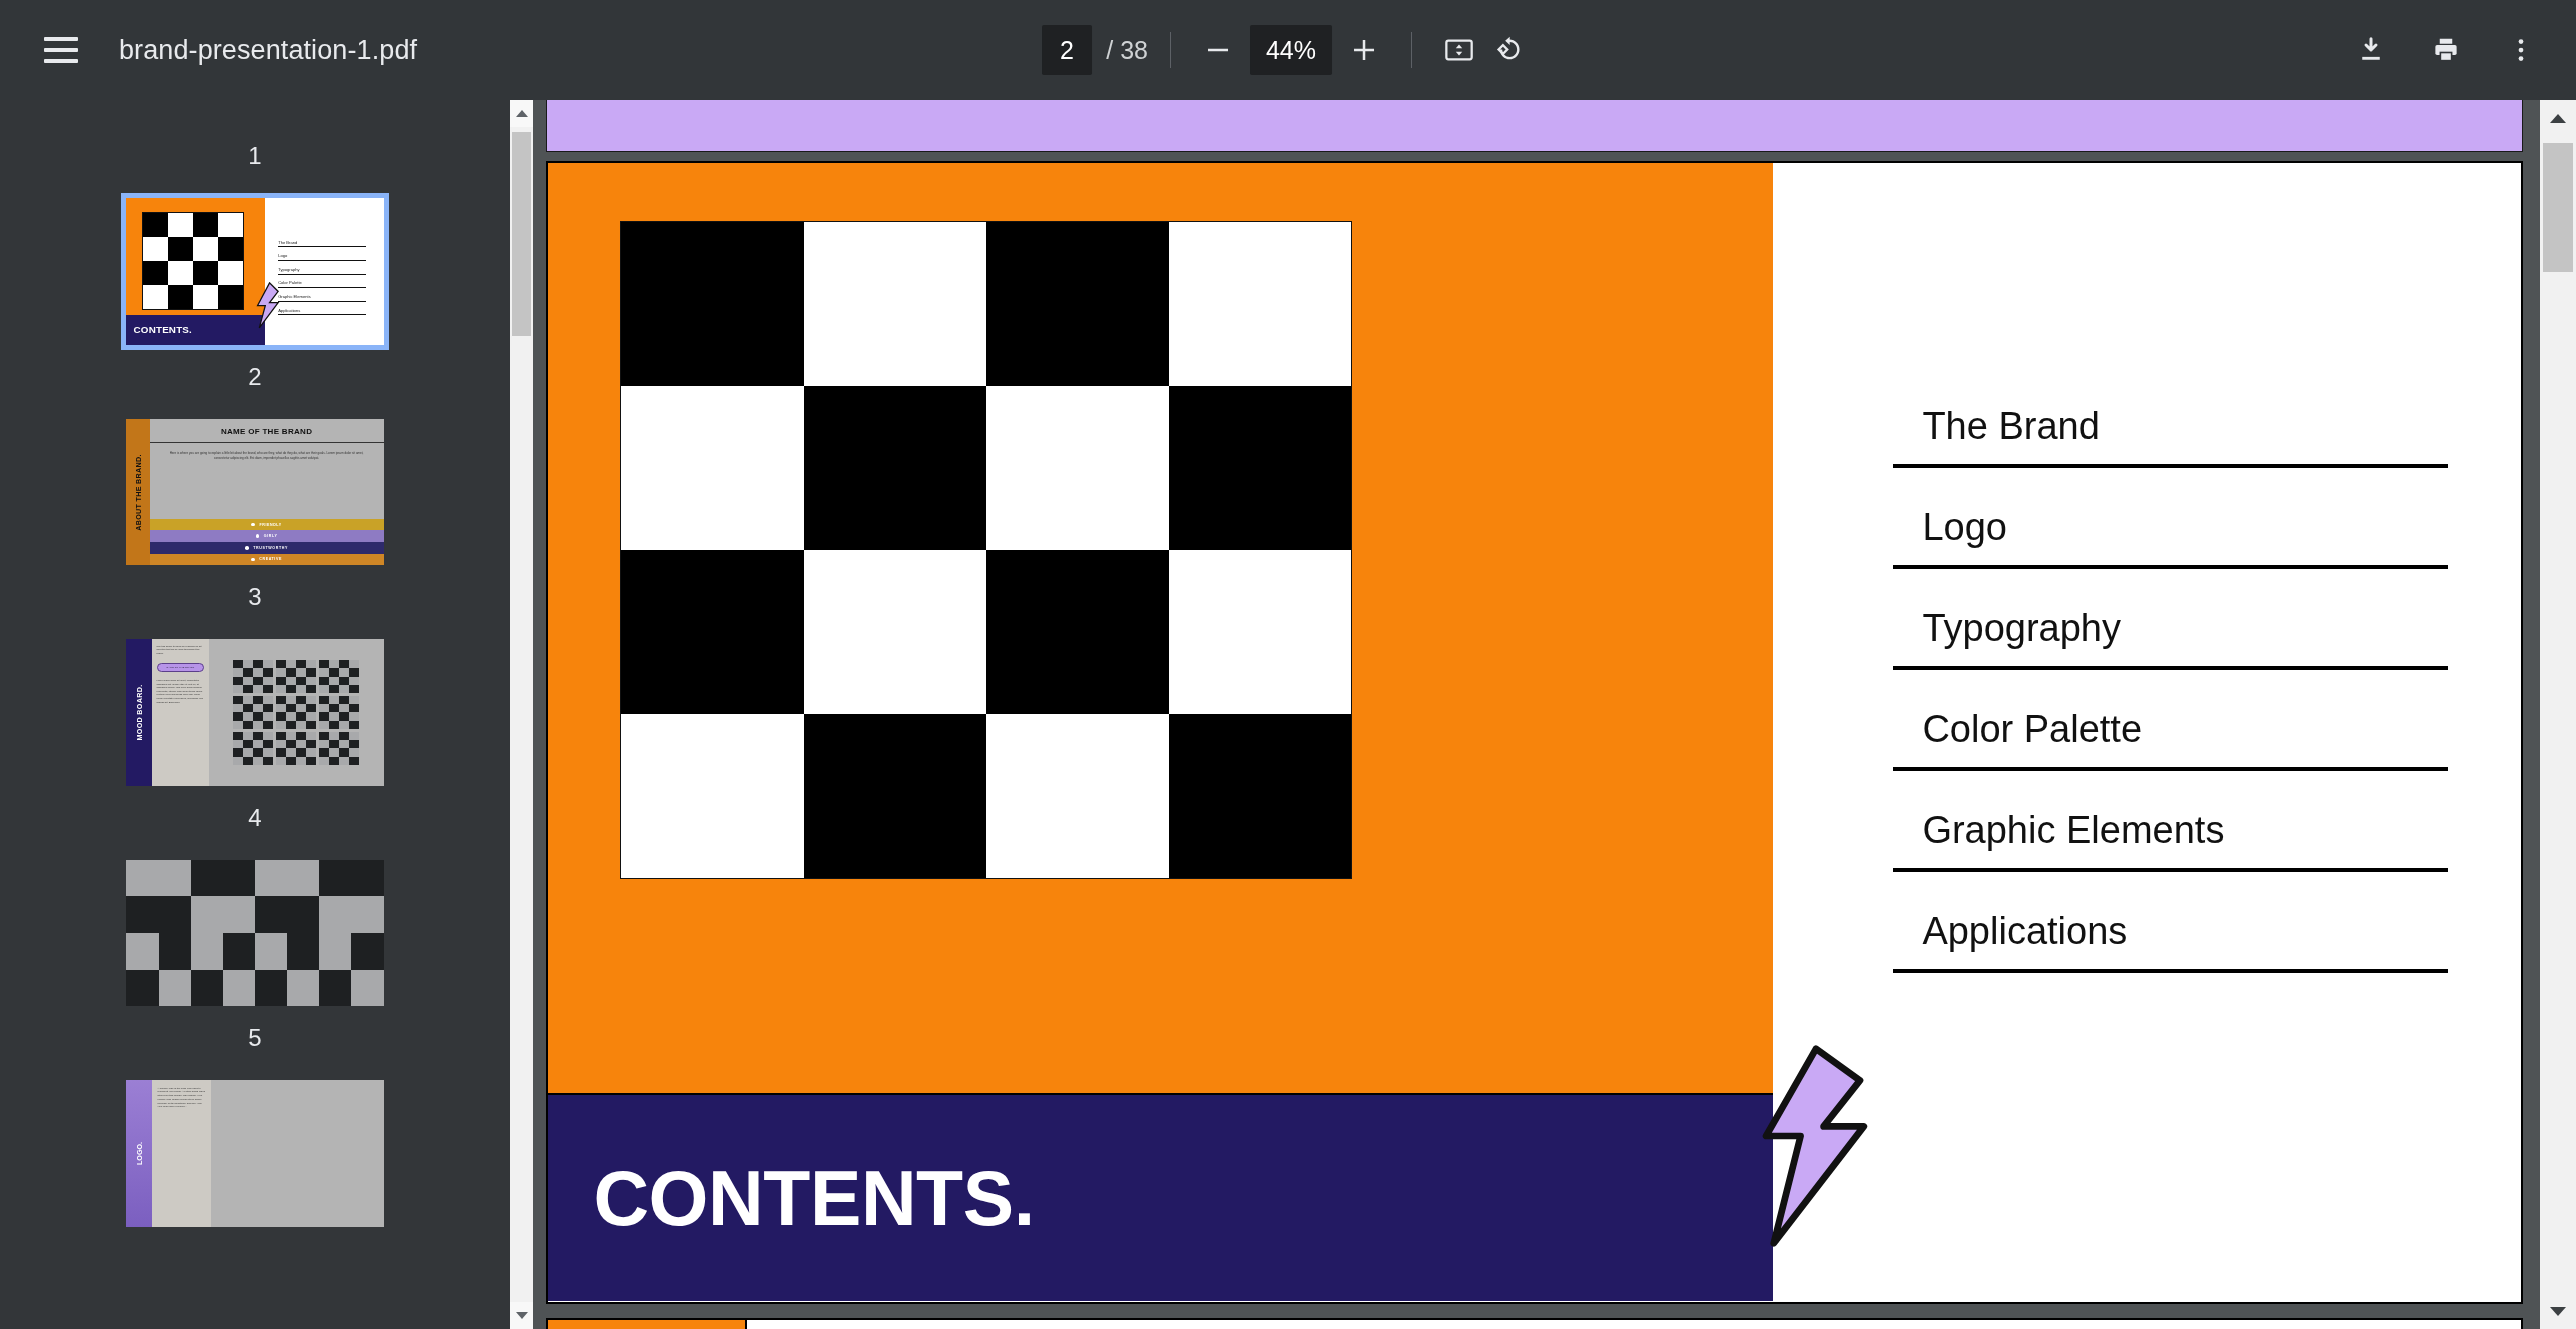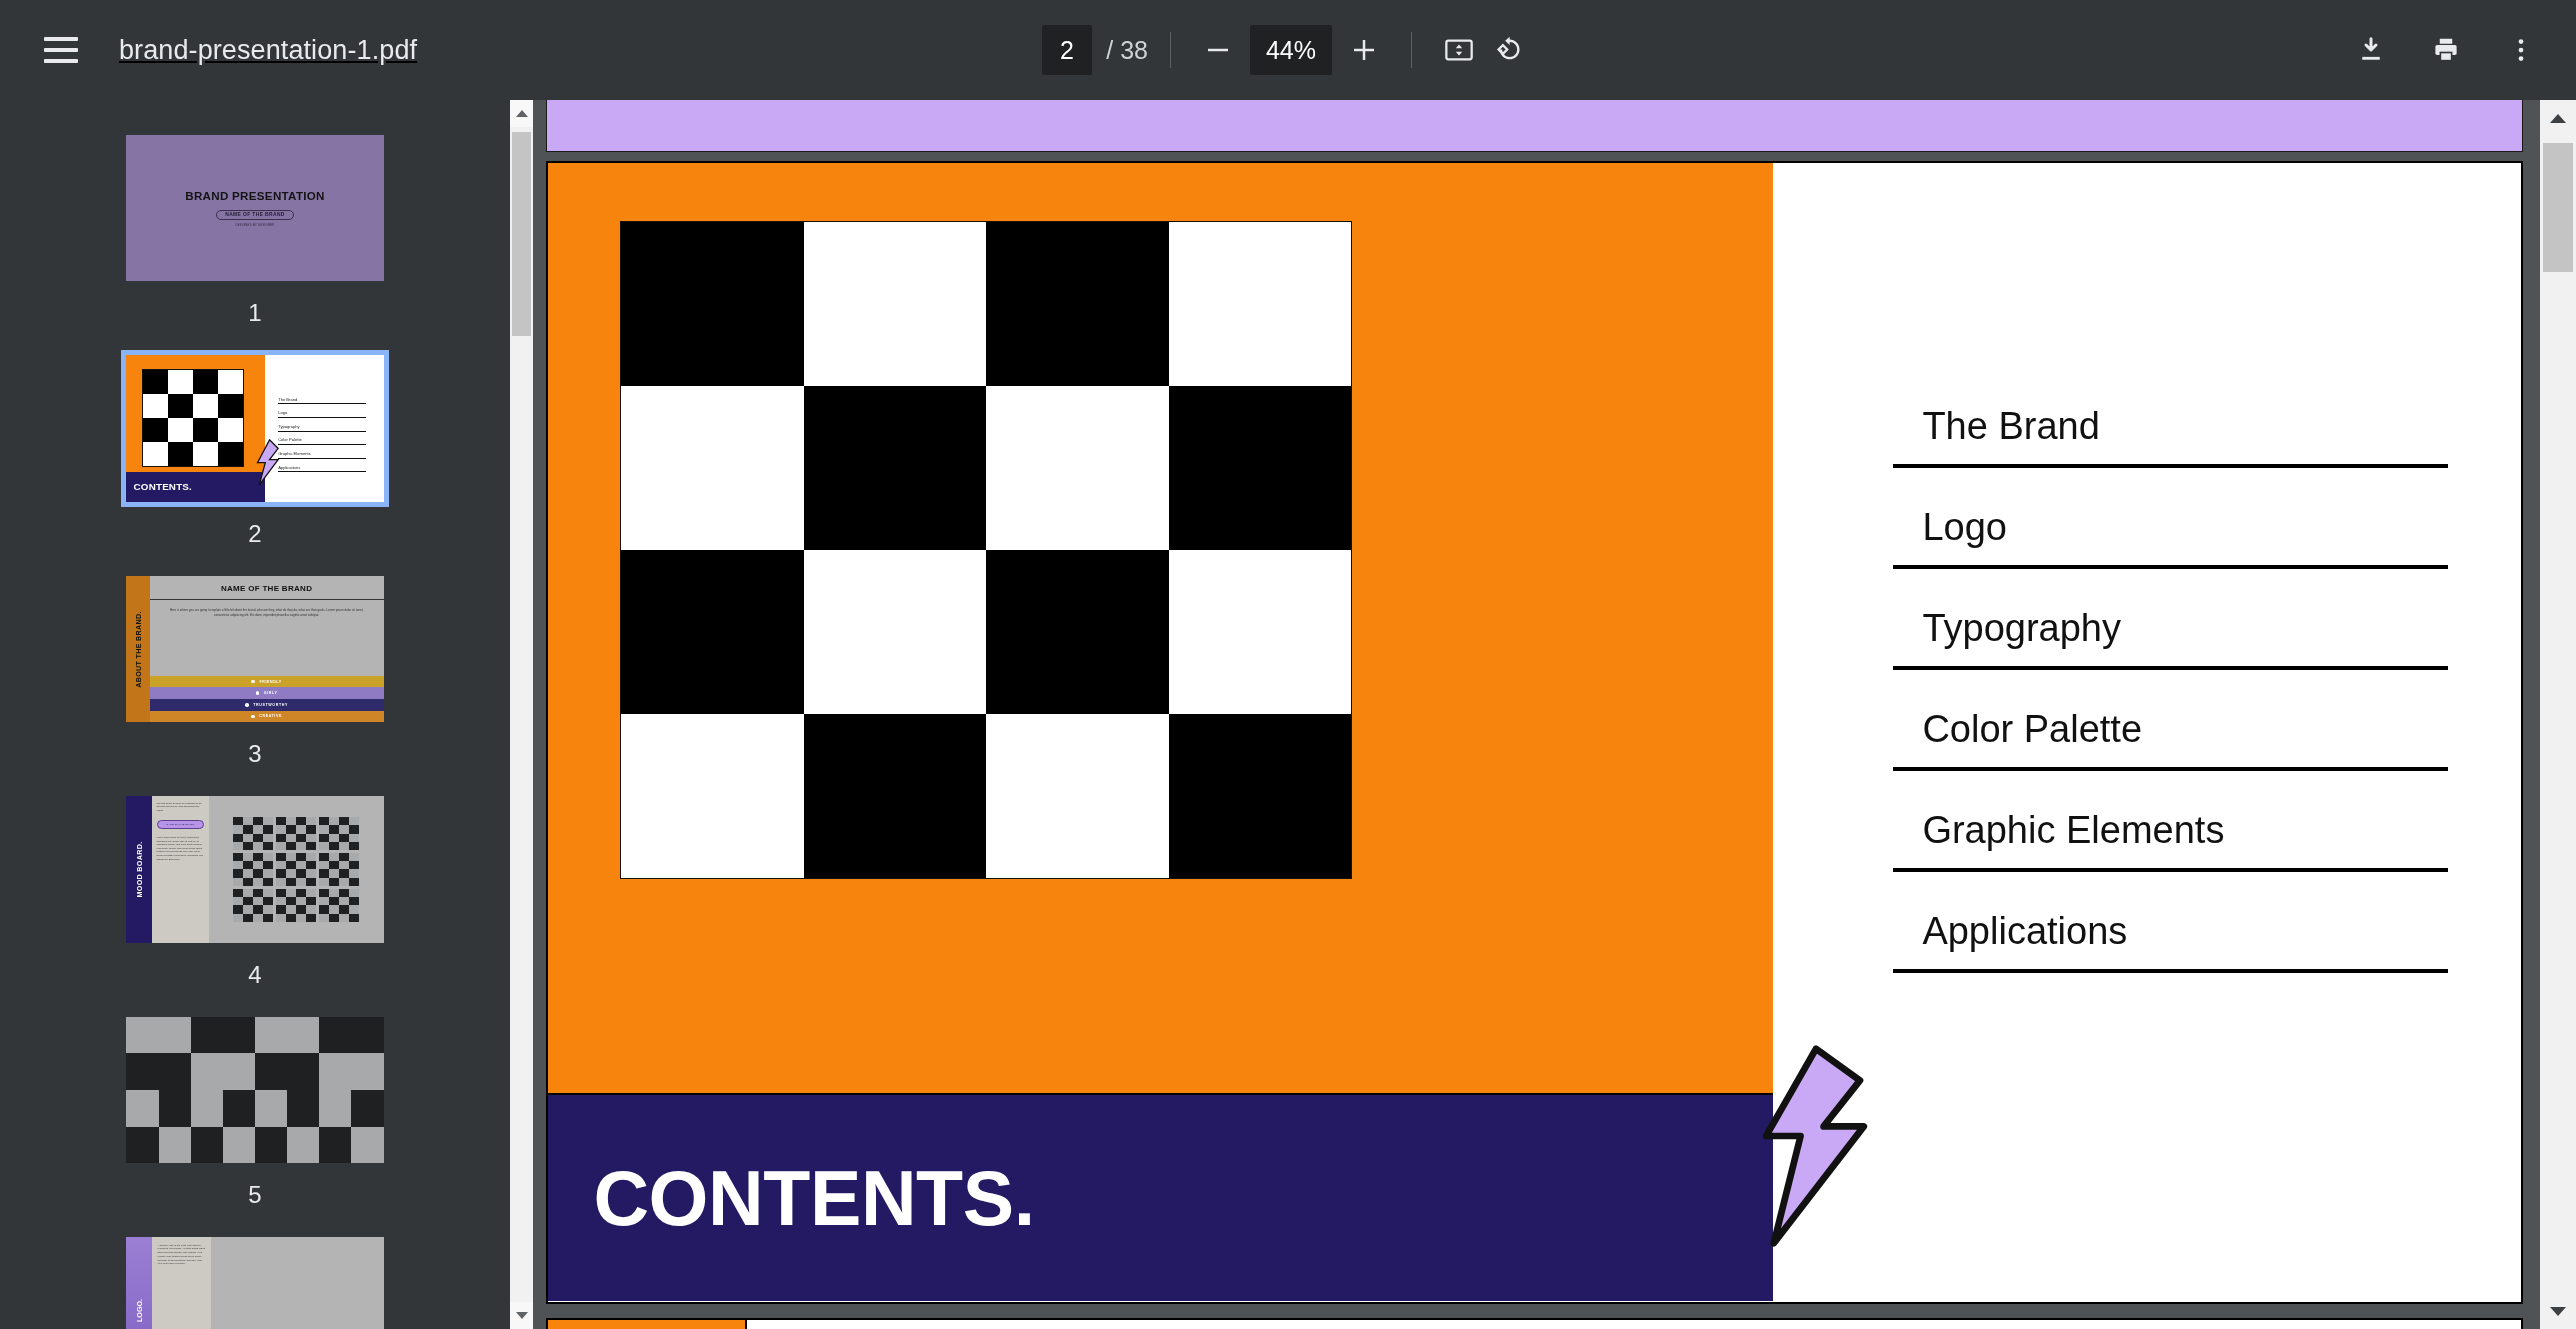--- a/index.html
+++ b/index.html
@@ -10,21 +10,20 @@
     font-family: "Liberation Sans", sans-serif;
   }
 
   
   .toolbar {
     position: absolute; top: 0; left: 0;
     width: 2576px; height: 100px;
     background: #323639;
     display: flex; align-items: center;
     z-index: 40;
-    text-decoration: underline;
   }
   .tb-left { display: flex; align-items: center; flex: 0 0 auto; }
   .hamburger {
     width: 50px; height: 50px;
     margin-left: 36px;
     display: flex; flex-direction: column; justify-content: center;
     align-items: center; gap: 7.2px; cursor: pointer;
   }
   .hamburger span {
     display: block; width: 34px; height: 3.6px;
@@ -377,27 +376,20 @@
         <circle cx="12" cy="18.8" r="1.9" fill="#e8eaed"></circle>
       </svg>
     </div>
   </div>
 </div>
 
 <div class="sidebar">
   <div class="thumb-list">
 
     <div class="thumb-wrap">
-      <div class="thumb-frame">
-        <div class="thumb-page t1">
-          <div class="t1-title">BRAND PRESENTATION</div>
-          <div class="t1-pill">NAME OF THE BRAND</div>
-          <div class="t1-sub">DESIGNED BY DESIGNER</div>
-        </div>
-      </div>
       <div class="thumb-num">1</div>
     </div>
 
     <div class="thumb-wrap">
       <div class="thumb-frame selected">
         <div class="thumb-page t2">
           <div class="t2-left">
             <div class="t2-check">
               <div class="blk"></div>
                 <div class="wht"></div>

